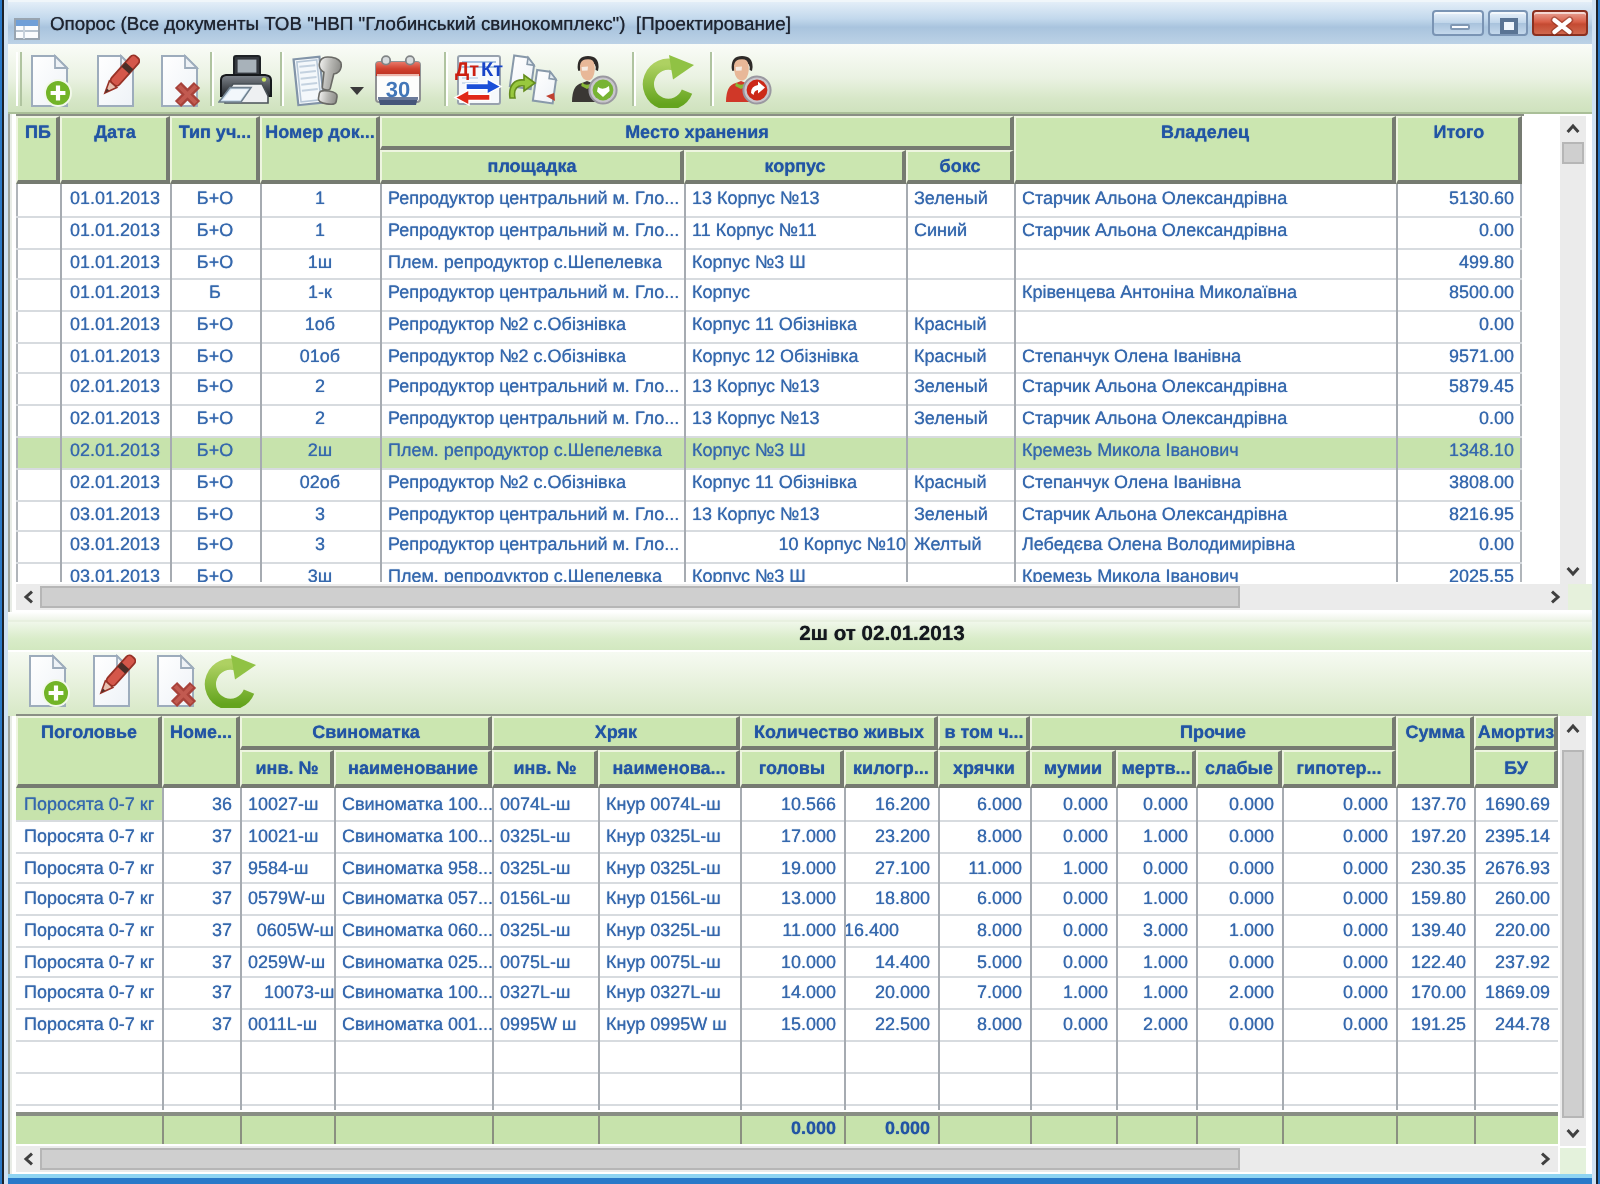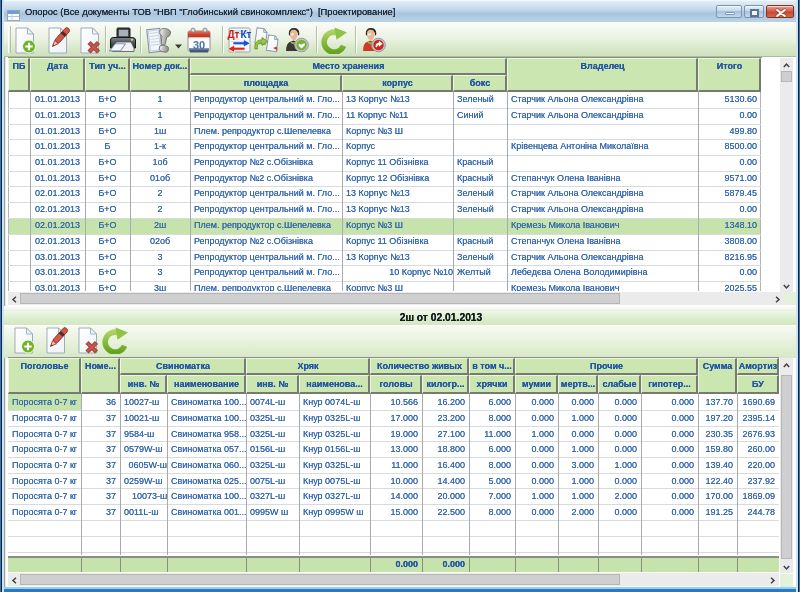--- a/index.html
+++ b/index.html
@@ -516,21 +516,21 @@
 <div style="position:absolute;left:641px;top:441px;width:57px;height:16px;line-height:16px;font-size:9px;font-weight:normal;color:#3568ad;text-align:right;padding-right:4px;white-space:nowrap;overflow:hidden;box-sizing:border-box;text-shadow:0 0 0.4px currentColor;">0.000</div>
 <div style="position:absolute;left:698px;top:441px;width:39px;height:16px;line-height:16px;font-size:9px;font-weight:normal;color:#3568ad;text-align:right;padding-right:4px;white-space:nowrap;overflow:hidden;box-sizing:border-box;text-shadow:0 0 0.4px currentColor;">159.80</div>
 <div style="position:absolute;left:737px;top:441px;width:42px;height:16px;line-height:16px;font-size:9px;font-weight:normal;color:#3568ad;text-align:right;padding-right:4px;white-space:nowrap;overflow:hidden;box-sizing:border-box;text-shadow:0 0 0.4px currentColor;">260.00</div>
 <div style="position:absolute;left:8px;top:457px;width:73px;height:16px;line-height:16px;font-size:9px;font-weight:normal;color:#3568ad;text-align:left;padding-left:4px;white-space:nowrap;overflow:hidden;box-sizing:border-box;text-shadow:0 0 0.4px currentColor;">Поросята 0-7 кг</div>
 <div style="position:absolute;left:81px;top:457px;width:39px;height:16px;line-height:16px;font-size:9px;font-weight:normal;color:#3568ad;text-align:right;padding-right:4px;white-space:nowrap;overflow:hidden;box-sizing:border-box;text-shadow:0 0 0.4px currentColor;">37</div>
 <div style="position:absolute;left:120px;top:457px;width:47px;height:16px;line-height:16px;font-size:9px;font-weight:normal;color:#3568ad;text-align:right;padding-left:4px;white-space:nowrap;overflow:hidden;box-sizing:border-box;text-shadow:0 0 0.4px currentColor;">0605W-ш</div>
 <div style="position:absolute;left:167px;top:457px;width:79px;height:16px;line-height:16px;font-size:9px;font-weight:normal;color:#3568ad;text-align:left;padding-left:4px;white-space:nowrap;overflow:hidden;box-sizing:border-box;text-shadow:0 0 0.4px currentColor;">Свиноматка 060...</div>
 <div style="position:absolute;left:246px;top:457px;width:53px;height:16px;line-height:16px;font-size:9px;font-weight:normal;color:#3568ad;text-align:left;padding-left:4px;white-space:nowrap;overflow:hidden;box-sizing:border-box;text-shadow:0 0 0.4px currentColor;">0325L-ш</div>
 <div style="position:absolute;left:299px;top:457px;width:71px;height:16px;line-height:16px;font-size:9px;font-weight:normal;color:#3568ad;text-align:left;padding-left:4px;white-space:nowrap;overflow:hidden;box-sizing:border-box;text-shadow:0 0 0.4px currentColor;">Кнур 0325L-ш</div>
 <div style="position:absolute;left:370px;top:457px;width:52px;height:16px;line-height:16px;font-size:9px;font-weight:normal;color:#3568ad;text-align:right;padding-right:4px;white-space:nowrap;overflow:hidden;box-sizing:border-box;text-shadow:0 0 0.4px currentColor;">11.000</div>
-<div style="position:absolute;left:422px;top:457px;width:47px;height:16px;line-height:16px;font-size:9px;font-weight:normal;color:#3568ad;text-align:right;padding-right:4px;white-space:nowrap;overflow:hidden;box-sizing:border-box;text-shadow:0 0 0.4px currentColor;">16.400</div>
+<div style="position:absolute;left:422px;top:457px;width:47px;height:16px;line-height:16px;font-size:9px;font-weight:normal;color:#3568ad;text-align:left;padding-right:4px;white-space:nowrap;overflow:hidden;box-sizing:border-box;text-shadow:0 0 0.4px currentColor;">16.400</div>
 <div style="position:absolute;left:469px;top:457px;width:46px;height:16px;line-height:16px;font-size:9px;font-weight:normal;color:#3568ad;text-align:right;padding-right:4px;white-space:nowrap;overflow:hidden;box-sizing:border-box;text-shadow:0 0 0.4px currentColor;">8.000</div>
 <div style="position:absolute;left:515px;top:457px;width:43px;height:16px;line-height:16px;font-size:9px;font-weight:normal;color:#3568ad;text-align:right;padding-right:4px;white-space:nowrap;overflow:hidden;box-sizing:border-box;text-shadow:0 0 0.4px currentColor;">0.000</div>
 <div style="position:absolute;left:558px;top:457px;width:40px;height:16px;line-height:16px;font-size:9px;font-weight:normal;color:#3568ad;text-align:right;padding-right:4px;white-space:nowrap;overflow:hidden;box-sizing:border-box;text-shadow:0 0 0.4px currentColor;">3.000</div>
 <div style="position:absolute;left:598px;top:457px;width:43px;height:16px;line-height:16px;font-size:9px;font-weight:normal;color:#3568ad;text-align:right;padding-right:4px;white-space:nowrap;overflow:hidden;box-sizing:border-box;text-shadow:0 0 0.4px currentColor;">1.000</div>
 <div style="position:absolute;left:641px;top:457px;width:57px;height:16px;line-height:16px;font-size:9px;font-weight:normal;color:#3568ad;text-align:right;padding-right:4px;white-space:nowrap;overflow:hidden;box-sizing:border-box;text-shadow:0 0 0.4px currentColor;">0.000</div>
 <div style="position:absolute;left:698px;top:457px;width:39px;height:16px;line-height:16px;font-size:9px;font-weight:normal;color:#3568ad;text-align:right;padding-right:4px;white-space:nowrap;overflow:hidden;box-sizing:border-box;text-shadow:0 0 0.4px currentColor;">139.40</div>
 <div style="position:absolute;left:737px;top:457px;width:42px;height:16px;line-height:16px;font-size:9px;font-weight:normal;color:#3568ad;text-align:right;padding-right:4px;white-space:nowrap;overflow:hidden;box-sizing:border-box;text-shadow:0 0 0.4px currentColor;">220.00</div>
 <div style="position:absolute;left:8px;top:473px;width:73px;height:16px;line-height:16px;font-size:9px;font-weight:normal;color:#3568ad;text-align:left;padding-left:4px;white-space:nowrap;overflow:hidden;box-sizing:border-box;text-shadow:0 0 0.4px currentColor;">Поросята 0-7 кг</div>
 <div style="position:absolute;left:81px;top:473px;width:39px;height:16px;line-height:16px;font-size:9px;font-weight:normal;color:#3568ad;text-align:right;padding-right:4px;white-space:nowrap;overflow:hidden;box-sizing:border-box;text-shadow:0 0 0.4px currentColor;">37</div>
 <div style="position:absolute;left:120px;top:473px;width:47px;height:16px;line-height:16px;font-size:9px;font-weight:normal;color:#3568ad;text-align:left;padding-left:4px;white-space:nowrap;overflow:hidden;box-sizing:border-box;text-shadow:0 0 0.4px currentColor;">0259W-ш</div>

